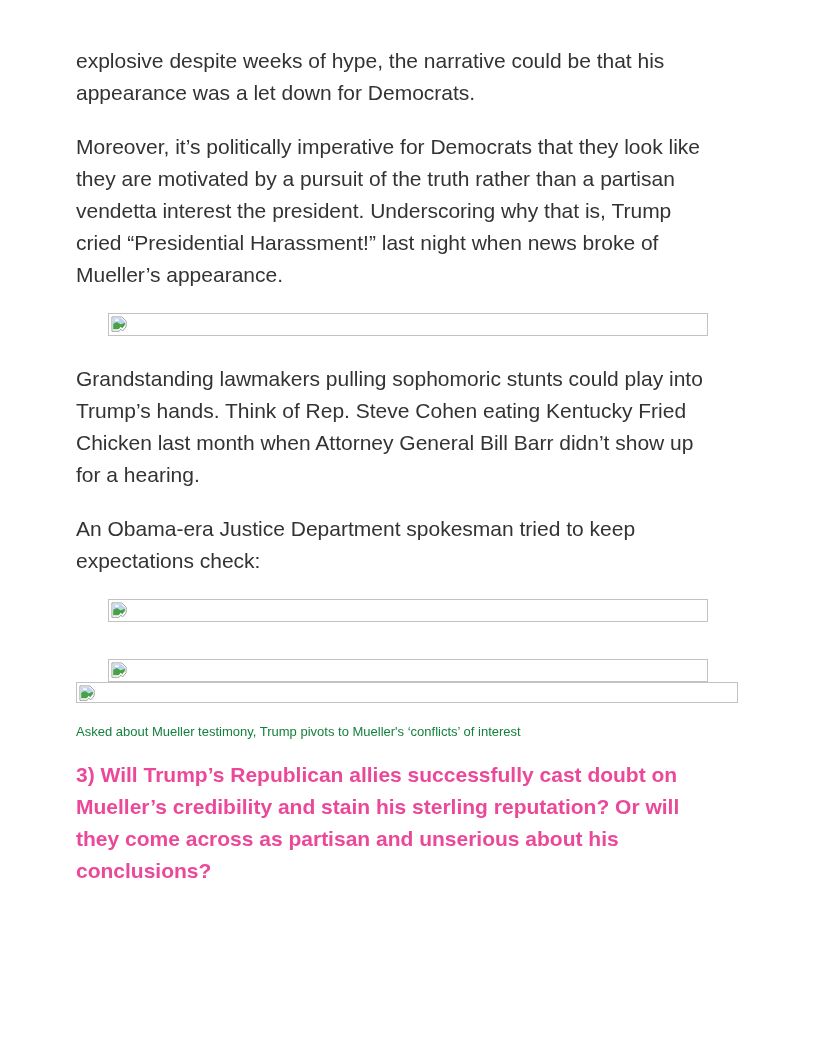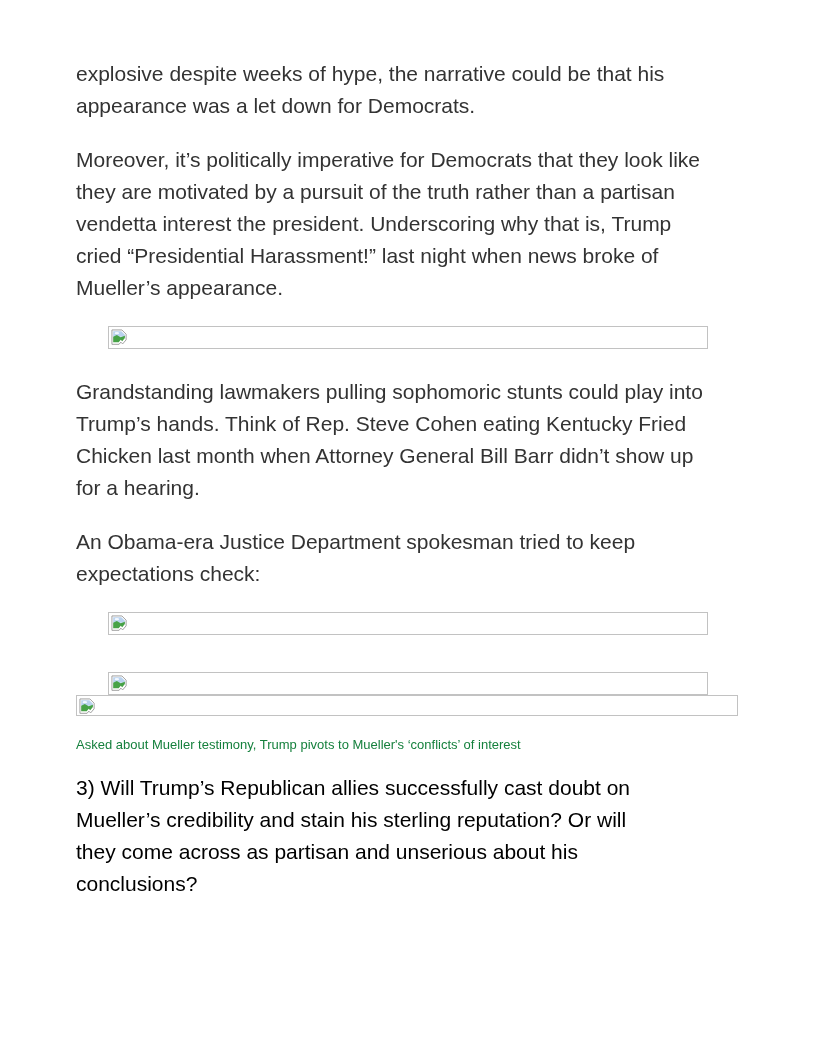--- a/index.html
+++ b/index.html
@@ -5,21 +5,21 @@
   html, body {
     margin: 0;
     padding: 0;
     background: #ffffff;
   }
   .page {
     position: relative;
     box-sizing: border-box;
     width: 816px;
     height: 876px;
-    margin: 16px auto;
+    margin: 3px auto;
     background: #ffffff;
     padding: 42px 77px 0 76px;
     font-family: "Liberation Sans", sans-serif;
     overflow: hidden;
   }
   p.body-p {
     margin: 0 0 22px 0;
     font-size: 21px;
     line-height: 32px;
     color: #333333;
@@ -56,22 +56,22 @@
   .caption {
     margin: 0 0 19px 0;
     font-size: 13px;
     line-height: 16px;
     color: #15803d;
   }
   h2.heading {
     margin: 0;
     font-size: 21px;
     line-height: 32px;
-    font-weight: normal;
-    color: #000000;
+    font-weight: bold;
+    color: #ec4899;
     white-space: pre-line;
   }
 </style>
 </head>
 <body>
 
 <div class="page">
 
   <p class="body-p">explosive despite weeks of hype, the narrative could be that his
 appearance was a let down for Democrats.</p>

